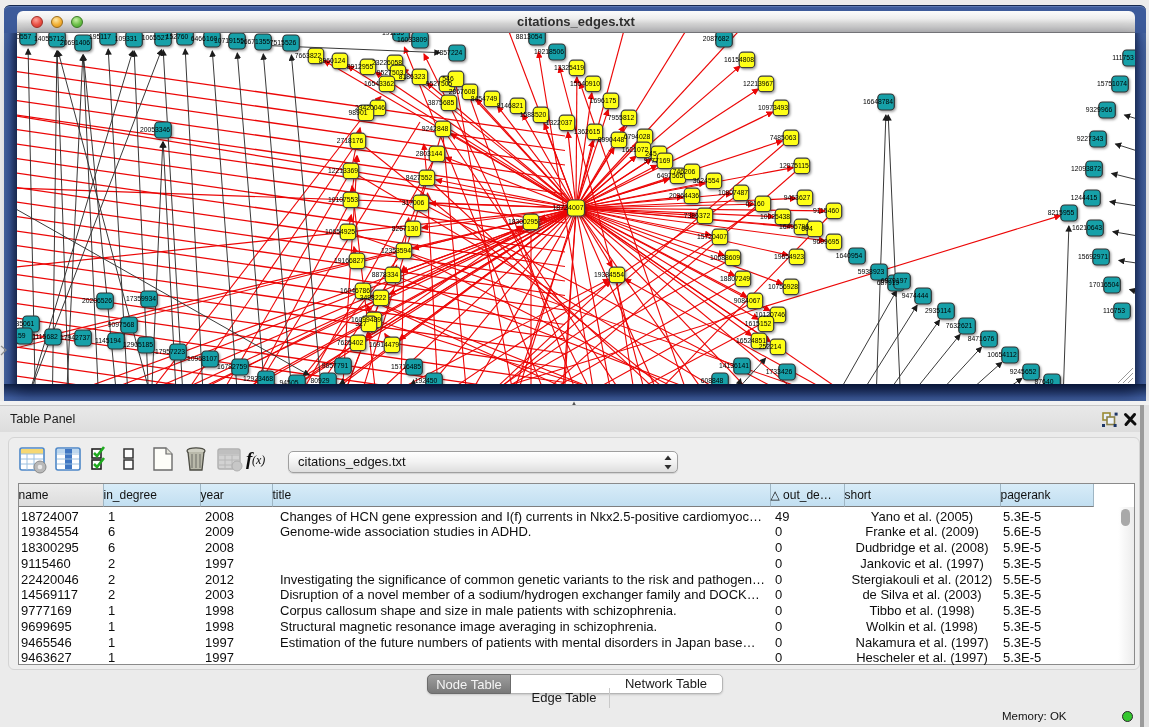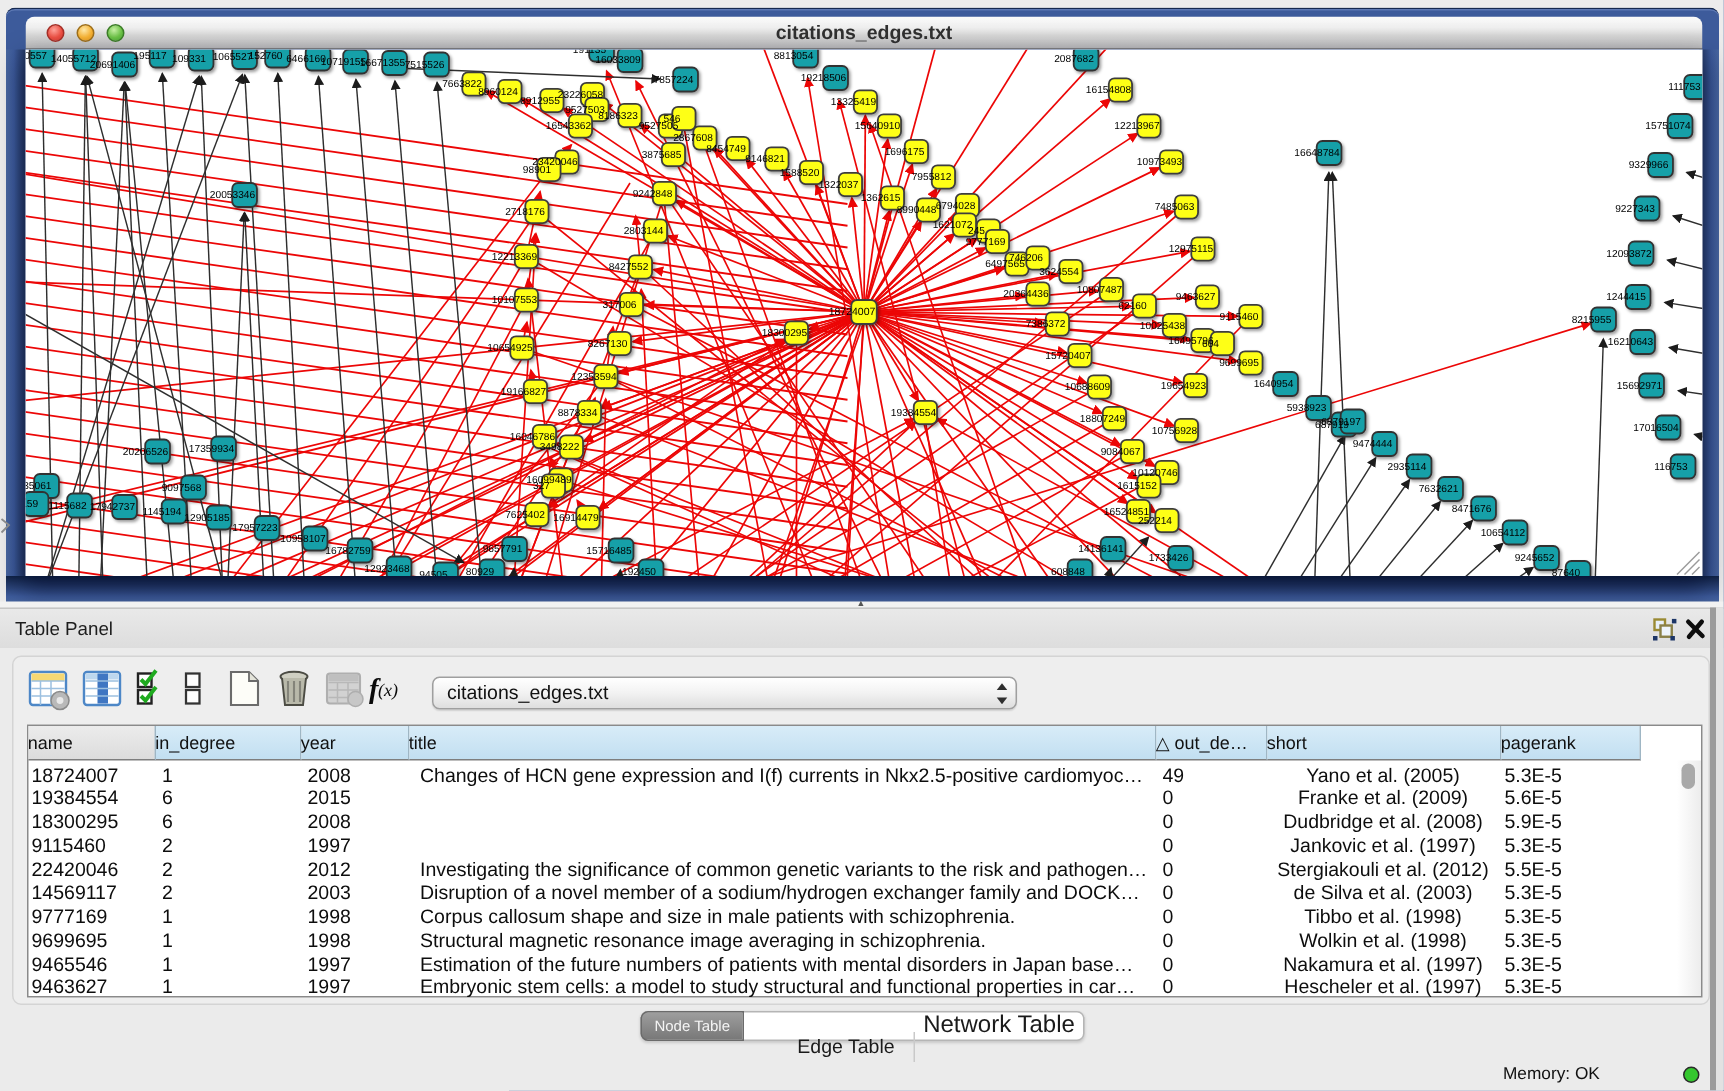--- a/index.html
+++ b/index.html
@@ -52,25 +52,25 @@
 .trow{position:absolute;left:18px;width:1100px;height:15.8px;font-size:13px;color:#0d0d0d}
 .trow span{position:absolute;top:1px;white-space:nowrap;overflow:hidden}
 .c0{left:3px}.c1{left:90px}.c2{left:187px}.c3{left:262px;width:503px}
 .c4{left:757px}.c5{left:826px;width:156px;text-align:center}.c6{left:985px}
 
 #sbar{left:1118px;top:507px;width:16px;height:157px;background:linear-gradient(90deg,#ffffff,#ececec)}
 #sthumb{left:1121px;top:509px;width:9px;height:17px;border-radius:5px;background:#a9a9a9}
 
 #seg{left:427px;top:674px;width:296px;height:20px;background:#fff;border:1px solid #b5b5b5;
 border-radius:5px;box-shadow:0 1px 2px rgba(0,0,0,.15)}
-#seg1{left:427px;top:674px;width:69px;height:20px;border-radius:5px 0 0 5px;
+#seg1{left:427px;top:674px;width:84px;height:20px;border-radius:5px 0 0 5px;
 background:linear-gradient(#9e9e9e,#787878);border:1px solid #6b6b6b;
-color:#f5f5f5;font-size:10px;text-align:center;line-height:19px}
+color:#f5f5f5;font-size:13px;text-align:center;line-height:19px}
 #seg2{left:519px;top:688px;width:91px;height:20px;color:#1a1a1a;font-size:13px;text-align:center;line-height:19px;border-right:1px solid #c9c9c9}
-#seg3{left:610px;top:674px;width:112px;height:20px;color:#1a1a1a;font-size:16px;text-align:center;line-height:19px}
+#seg3{left:610px;top:674px;width:112px;height:20px;color:#1a1a1a;font-size:13px;text-align:center;line-height:19px}
 
 #mem{left:1002px;top:710px;width:115px;text-align:left;font-size:11.5px;color:#111}
 #led{left:1122px;top:711px;width:11px;height:11px;border-radius:50%;background:#35c72f;border:1.5px solid #2a2a2a}
 </style></head>
 <body>
 <div id="win" class="abs">
   <div id="titlebar" class="abs">
     <div id="tlr" class="abs tl"></div>
       <div id="tly" class="abs tl"></div>
       <div id="tlg" class="abs tl"></div>
@@ -693,21 +693,22 @@
     <span class="c1">1</span>
     <span class="c2">2008</span>
 <span class="c3">Changes of HCN gene expression and I(f) currents in Nkx2.5-positive cardiomyoc…</span>
     <span class="c4">49</span>
     <span class="c5">Yano et al. (2005)</span>
 <span class="c6">5.3E-5</span>
   </div>
 <div class="trow" style="top:523.2px">
 <span class="c0">19384554</span>
     <span class="c1">6</span>
-    <span class="c2">2015</span>
+    <span class="c2">2009</span>
+<span class="c3">Genome-wide association studies in ADHD.</span>
     <span class="c4">0</span>
     <span class="c5">Franke et al. (2009)</span>
 <span class="c6">5.6E-5</span>
   </div>
 <div class="trow" style="top:539.0px">
 <span class="c0">18300295</span>
     <span class="c1">6</span>
     <span class="c2">2008</span>
     <span class="c4">0</span>
     <span class="c5">Dudbridge et al. (2008)</span>
@@ -763,21 +764,20 @@
     <span class="c2">1997</span>
 <span class="c3">Estimation of the future numbers of patients with mental disorders in Japan base…</span>
     <span class="c4">0</span>
     <span class="c5">Nakamura et al. (1997)</span>
 <span class="c6">5.3E-5</span>
   </div>
 <div class="trow" style="top:649.2px">
 <span class="c0">9463627</span>
     <span class="c1">1</span>
     <span class="c2">1997</span>
-<span class="c3">Embryonic stem cells: a model to study structural and functional properties in car…</span>
     <span class="c4">0</span>
     <span class="c5">Hescheler et al. (1997)</span>
 <span class="c6">5.3E-5</span>
   </div>
 <div id="sbar" class="abs"></div>
 <div id="sthumb" class="abs"></div>
 <div id="seg" class="abs"></div>
 <div id="seg1" class="abs">Node Table</div>
 <div id="seg2" class="abs">Edge Table</div>
 <div id="seg3" class="abs">Network Table</div>

